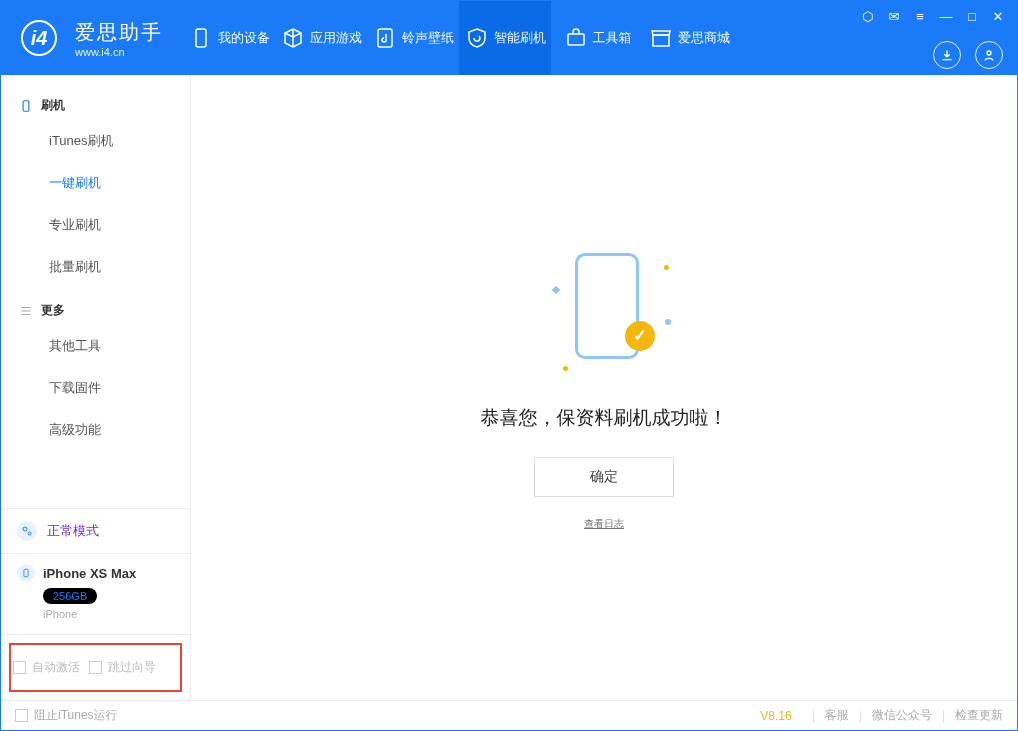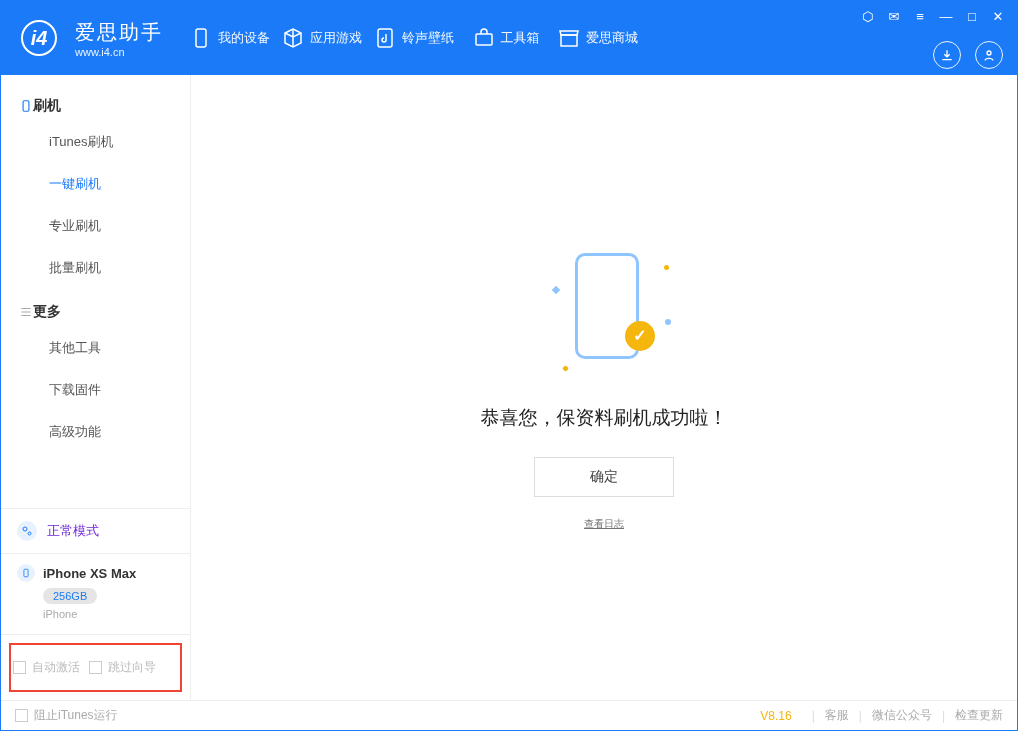--- a/index.html
+++ b/index.html
@@ -17,31 +17,31 @@
 .tab-icon { width: 26px; height: 26px; display: flex; align-items: center; justify-content: center; }
 .tab svg { width: 24px; height: 24px; }
 .top-icons { position: absolute; right: 10px; top: 8px; display: flex; gap: 8px; }
 .top-icons span, .top-icons .win-btn { color: #fff; font-size: 13px; cursor: pointer; width: 18px; text-align: center; }
 .hr-bottom { position: absolute; right: 14px; bottom: 6px; display: flex; gap: 14px; }
 .circ-btn { width: 28px; height: 28px; border: 1.5px solid rgba(255,255,255,0.9); border-radius: 50%; display: flex; align-items: center; justify-content: center; cursor: pointer; }
 .circ-btn svg { width: 16px; height: 16px; }
 .body { display: flex; height: calc(100% - 74px - 30px); }
 .sidebar { width: 190px; border-right: 1px solid #eee; display: flex; flex-direction: column; }
 .side-scroll { flex: 1; overflow: auto; padding-top: 8px; }
-.section-hdr { display: flex; align-items: center; gap: 0; padding: 14px 18px 6px; font-size: 14px; color: #333; font-weight: 600; }
+.section-hdr { display: flex; align-items: center; gap: 8px; padding: 14px 18px 6px; font-size: 12px; color: #333; font-weight: 600; }
 .section-hdr .sicon { width: 14px; height: 14px; display: inline-flex; align-items: center; justify-content: center; }
 .side-item { padding: 12px 18px 12px 48px; font-size: 13px; color: #555; cursor: pointer; }
 .side-item.active { color: #1a7af8; }
 .side-bottom { border-top: 1px solid #eee; }
 .mode-row { display: flex; align-items: center; gap: 10px; padding: 12px 16px; font-size: 13px; color: #6d28d9; border-bottom: 1px solid #eee; }
 .mode-row .dot-ic { width: 20px; height: 20px; border-radius: 50%; background: #e8f2ff; display: flex; align-items: center; justify-content: center; }
 .device-row { padding: 10px 16px 14px; border-bottom: 1px solid #eee; }
 .device-name { font-size: 13px; font-weight: 600; color: #333; display: flex; align-items: center; gap: 8px; }
 .device-name .phn-ic { width: 18px; height: 18px; border-radius: 50%; background: #e8f2ff; display: flex; align-items: center; justify-content: center; }
-.storage-pill { display: inline-block; margin: 6px 0 4px 26px; padding: 2px 10px; border-radius: 10px; background: #e5e5e5; color: #1a7af8; font-size: 11px; }
+.storage-pill { display: inline-block; margin: 6px 0 4px 26px; padding: 2px 10px; border-radius: 10px; background: #000000; color: #1a7af8; font-size: 11px; }
 .device-sub { margin-left: 26px; font-size: 11px; color: #aaa; }
 .checkbox-area { padding: 14px 2px; border: 2px solid #e43; margin: 8px; display: flex; gap: 9px; }
 .ck-opt { display: flex; align-items: center; gap: 6px; font-size: 12px; color: #bbb; }
 .ck-box { width: 13px; height: 13px; border: 1px solid #ccc; }
 .main { flex: 1; position: relative; display: flex; flex-direction: column; align-items: center; justify-content: center; }
 .illust { width: 110px; height: 130px; position: relative; margin-bottom: 30px; }
 .phone-shape { width: 64px; height: 106px; border: 3px solid #8fc5ff; border-radius: 10px; position: absolute; left: 26px; top: 8px; background: #fff; }
 .badge { width: 30px; height: 30px; border-radius: 50%; background: #f5b70e; position: absolute; right: 4px; bottom: 24px; display: flex; align-items: center; justify-content: center; color: #fff; font-weight: bold; }
 .dotA { position: absolute; width: 6px; height: 6px; background: #8fc5ff; transform: rotate(45deg); left: 4px; top: 42px; }
 .dotB { position: absolute; width: 5px; height: 5px; background: #f5b70e; border-radius: 50%; right: -10px; top: 20px; }
@@ -90,20 +90,29 @@
       </div>
       <div class="tab">
         <span class="tab-icon">
             <svg viewBox="0 0 24 24" fill="none" stroke="#fff" stroke-width="1.5">
               <rect x="5" y="3" width="14" height="18" rx="2"></rect>
               <path d="M13 8v6a2 2 0 11-2-2"></path>
             </svg>
           </span>
         <span>铃声壁纸</span>
       </div>
+      <div class="tab active">
+        <span class="tab-icon">
+            <svg viewBox="0 0 24 24" fill="none" stroke="#fff" stroke-width="1.5">
+              <path d="M12 3l8 3v6c0 5-4 8-8 9-4-1-8-4-8-9V6z"></path>
+              <path d="M9 12a3 3 0 105-2"></path>
+            </svg>
+          </span>
+        <span>智能刷机</span>
+      </div>
       <div class="tab">
         <span class="tab-icon">
             <svg viewBox="0 0 24 24" fill="none" stroke="#fff" stroke-width="1.5">
               <rect x="4" y="8" width="16" height="11" rx="1"></rect>
               <path d="M9 8V6a3 3 0 016 0v2"></path>
             </svg>
           </span>
         <span>工具箱</span>
       </div>
       <div class="tab">

